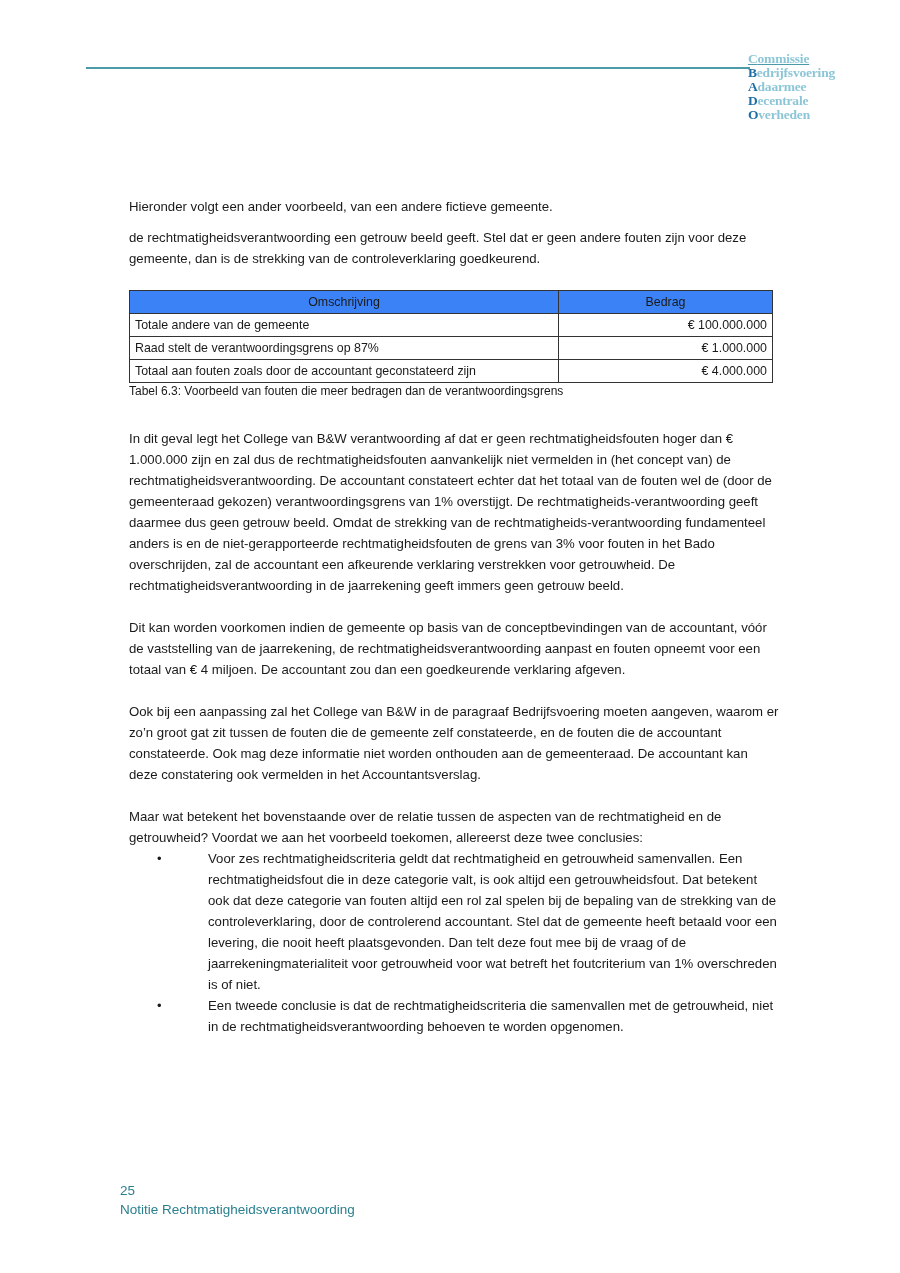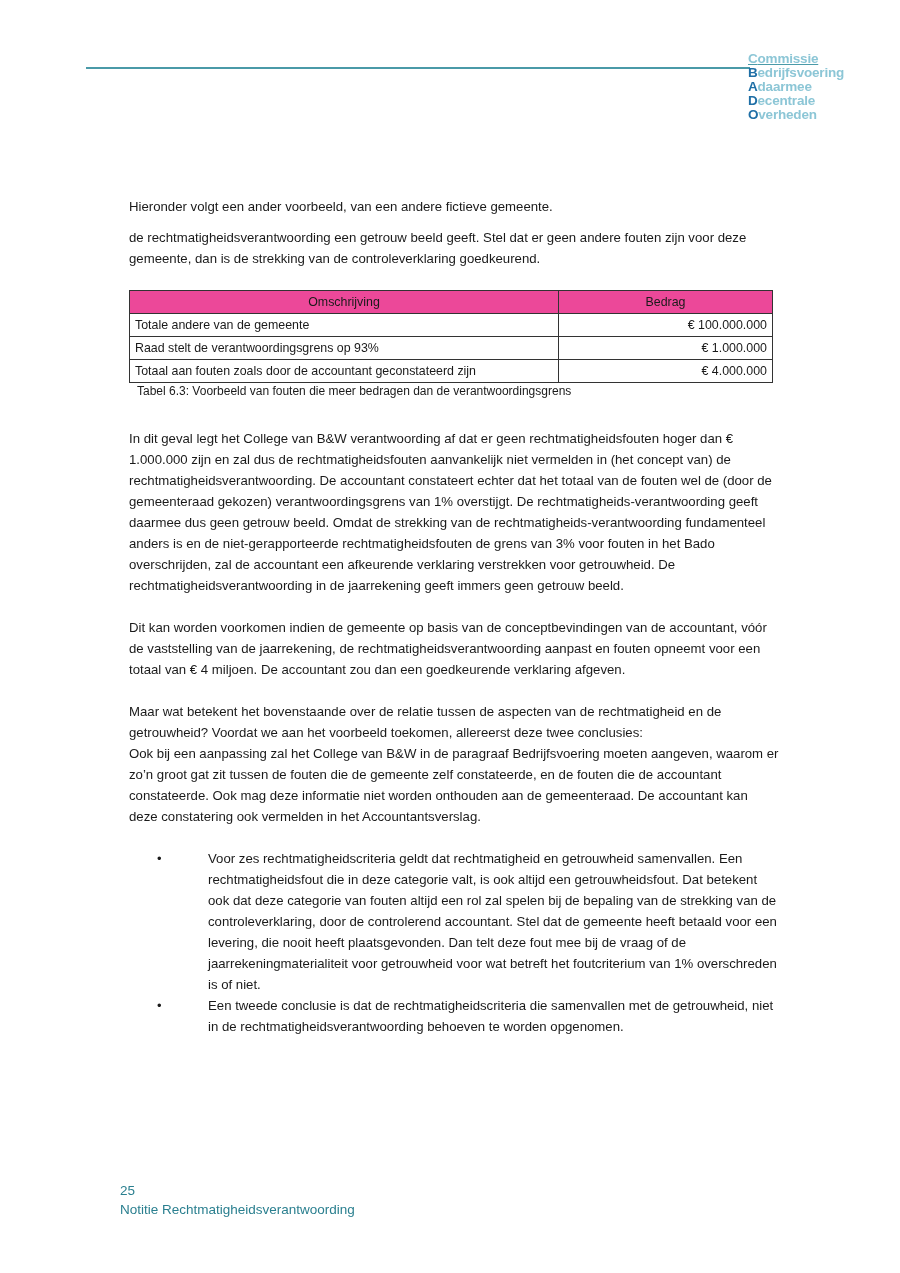--- a/index.html
+++ b/index.html
@@ -6,41 +6,41 @@
   body {
     width: 900px; height: 1273px; position: relative; overflow: hidden;
     font-family: "Liberation Sans", sans-serif; color: #1a1a1a;
   }
   .header-rule {
     position: absolute; left: 86px; top: 67px; width: 664px; height: 2px;
     background: #4a9aa8;
   }
   .logo {
     position: absolute; left: 748px; top: 52px;
-    font-family: Liberation Sans, sans-serif; font-weight: bold;
+    font-family: Liberation Serif, serif; font-weight: bold;
     font-size: 13.5px; line-height: 14px; color: #8cc6d6; letter-spacing: -0.2px;
   }
   .logo .line { display: block; white-space: nowrap; }
   .logo .first { text-decoration: underline; text-decoration-color: #4a9aa8; }
   .logo .initial { color: #1f6fa6; }
   .content {
     position: absolute; left: 129px; top: 196px; width: 650px;
     font-size: 13.2px; line-height: 21px;
   }
   p { margin: 0 0 21px 0; }
   table.data {
     border-collapse: collapse; width: 644px; font-size: 12.4px; margin: 0;
   }
   table.data th, table.data td {
     border: 1px solid #333; padding: 1px 5px; height: 20px; line-height: 20px;
   }
-  table.data th { background: #ec4899; font-weight: normal; text-align: center; }
+  table.data th { background: #3b82f6; font-weight: normal; text-align: center; }
   table.data td.desc { width: 418px; }
   table.data td.amount { text-align: right; padding-left: 33px; }
-  .caption { font-size: 12px; line-height: 16px; margin: 0 0 29px 8px; }
+  .caption { font-size: 12px; line-height: 16px; margin: 0 0 29px 0; }
   ul.bullets { list-style: none; margin: 0 0 21px 0; padding: 0; }
   ul.bullets li { position: relative; padding-left: 79px; }
   ul.bullets li .bullet {
     position: absolute; left: 28px; top: 0; font-size: 13px;
   }
   .closing { font-size: 12.4px; }
   .footer {
     position: absolute; left: 120px; top: 1181px; color: #2a7f8f;
     font-size: 13.5px; line-height: 19px;
   }
@@ -68,35 +68,35 @@
         <th>Omschrijving</th>
         <th>Bedrag</th>
       </tr>
     </thead>
     <tbody>
       <tr>
         <td class="desc">Totale andere van de gemeente</td>
         <td class="amount">€ 100.000.000</td>
       </tr>
       <tr>
-        <td class="desc">Raad stelt de verantwoordingsgrens op 93%</td>
+        <td class="desc">Raad stelt de verantwoordingsgrens op 87%</td>
         <td class="amount">€ 1.000.000</td>
       </tr>
       <tr>
         <td class="desc">Totaal aan fouten zoals door de accountant geconstateerd zijn</td>
         <td class="amount">€ 4.000.000</td>
       </tr>
     </tbody>
   </table>
   <div class="caption">Tabel 6.3: Voorbeeld van fouten die meer bedragen dan de verantwoordingsgrens</div>
 
   <p>In dit geval legt het College van B&amp;W verantwoording af dat er geen rechtmatigheidsfouten hoger dan € 1.000.000 zijn en zal dus de rechtmatigheidsfouten aanvankelijk niet vermelden in (het concept van) de rechtmatigheidsverantwoording. De accountant constateert echter dat het totaal van de fouten wel de (door de gemeenteraad gekozen) verantwoordingsgrens van 1% overstijgt. De rechtmatigheids-verantwoording geeft daarmee dus geen getrouw beeld. Omdat de strekking van de rechtmatigheids-verantwoording fundamenteel anders is en de niet-gerapporteerde rechtmatigheidsfouten de grens van 3% voor fouten in het Bado overschrijden, zal de accountant een afkeurende verklaring verstrekken voor getrouwheid. De rechtmatigheidsverantwoording in de jaarrekening geeft immers geen getrouw beeld.</p>
   <p>Dit kan worden voorkomen indien de gemeente op basis van de conceptbevindingen van de accountant, vóór de vaststelling van de jaarrekening, de rechtmatigheidsverantwoording aanpast en fouten opneemt voor een totaal van € 4 miljoen. De accountant zou dan een goedkeurende verklaring afgeven.</p>
+  <p>Ook bij een aanpassing zal het College van B&amp;W in de paragraaf Bedrijfsvoering moeten aangeven, waarom er zo’n groot gat zit tussen de fouten die de gemeente zelf constateerde, en de fouten die de accountant constateerde. Ook mag deze informatie niet worden onthouden aan de gemeenteraad. De accountant kan deze constatering ook vermelden in het Accountantsverslag.</p>
   <p style="margin-bottom:0">Maar wat betekent het bovenstaande over de relatie tussen de aspecten van de rechtmatigheid en de getrouwheid? Voordat we aan het voorbeeld toekomen, allereerst deze twee conclusies:</p>
-  <p>Ook bij een aanpassing zal het College van B&amp;W in de paragraaf Bedrijfsvoering moeten aangeven, waarom er zo’n groot gat zit tussen de fouten die de gemeente zelf constateerde, en de fouten die de accountant constateerde. Ook mag deze informatie niet worden onthouden aan de gemeenteraad. De accountant kan deze constatering ook vermelden in het Accountantsverslag.</p>
 
   <ul class="bullets">
     <li>
       <span class="bullet">•</span>
       <span>Voor zes rechtmatigheidscriteria geldt dat rechtmatigheid en getrouwheid samenvallen. Een rechtmatigheidsfout die in deze categorie valt, is ook altijd een getrouwheidsfout. Dat betekent ook dat deze categorie van fouten altijd een rol zal spelen bij de bepaling van de strekking van de controleverklaring, door de controlerend accountant. Stel dat de gemeente heeft betaald voor een levering, die nooit heeft plaatsgevonden. Dan telt deze fout mee bij de vraag of de jaarrekeningmaterialiteit voor getrouwheid voor wat betreft het foutcriterium van 1% overschreden is of niet.</span>
     </li>
     <li>
       <span class="bullet">•</span>
       <span>Een tweede conclusie is dat de rechtmatigheidscriteria die samenvallen met de getrouwheid, niet in de rechtmatigheidsverantwoording behoeven te worden opgenomen.</span>
     </li>

